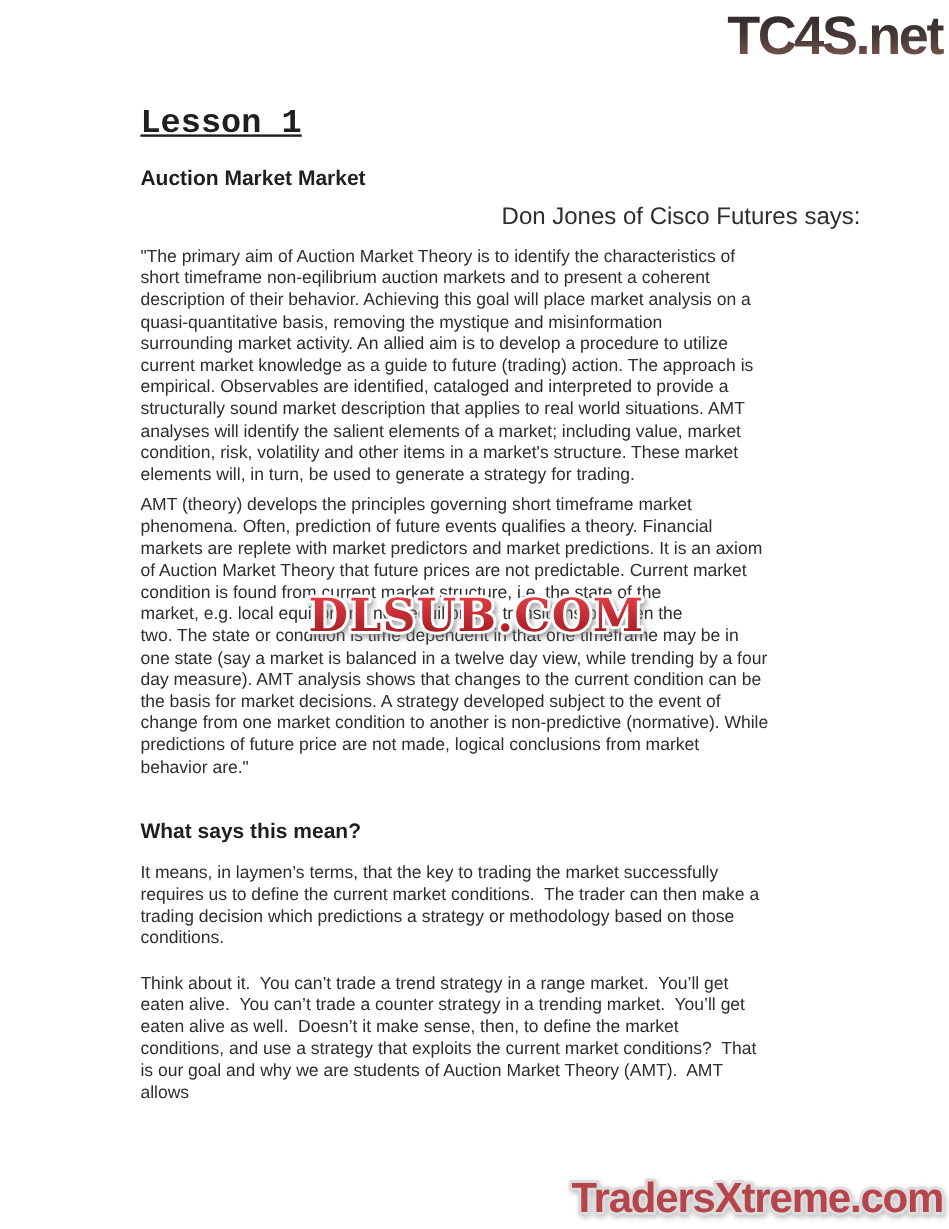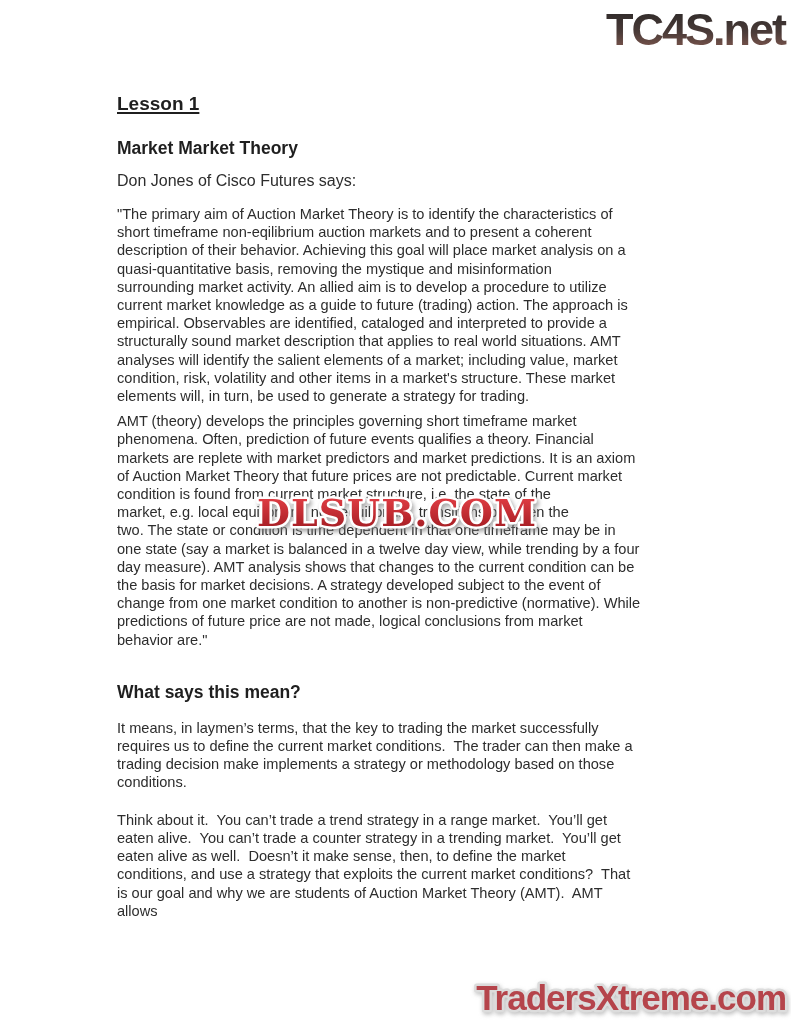--- a/index.html
+++ b/index.html
@@ -17,40 +17,42 @@
   }
   .content {
     position: absolute;
     left: 117px;
     top: 0;
     width: 600px;
     color: #2d2d2d;
   }
   .doc-title {
     margin: 92px 0 0 0;
-    font-size: 19px;
+    font-size: 28px;
     line-height: 24px;
     font-weight: bold;
     text-decoration: underline;
     text-decoration-thickness: 2px;
     text-underline-offset: 2px;
     color: #1f1f1f;
+    font-family: Liberation Mono, monospace;
   }
   .doc-h2 {
     margin: 22px 0 0 0;
     font-size: 17.5px;
     line-height: 21px;
     font-weight: bold;
     color: #1f1f1f;
   }
   .attribution {
     margin: 13px 0 0 0;
-    font-size: 16px;
+    font-size: 20px;
     line-height: 18px;
     white-space: pre-wrap;
+    text-align: right;
   }
   .para {
     font-size: 14.6px;
     line-height: 18.2px;
     white-space: pre-wrap;
     color: #2d2d2d;
   }
   .para-1 { margin: 15px 0 0 0; }
   .para-2 { margin: 7px 0 0 0; }
   .doc-h3 {
@@ -124,21 +126,21 @@
         <stop offset="0.55" stop-color="#4a3b38"></stop>
         <stop offset="1" stop-color="#8d5f55"></stop>
       </linearGradient>
     </defs>
     <text class="tc4s-text" x="232" y="44" text-anchor="end" fill="url(#g-tc4s)">TC4S.net</text>
   </svg>
 
   <div class="content">
     <h1 class="doc-title">Lesson 1</h1>
 
-    <h2 class="doc-h2">Market Market Theory</h2>
+    <h2 class="doc-h2">Auction Market Market</h2>
 
     <div class="attribution">Don Jones of Cisco Futures says:</div>
 
     <div class="para para-1">"The primary aim of Auction Market Theory is to identify the characteristics of
 short timeframe non-eqilibrium auction markets and to present a coherent
 description of their behavior. Achieving this goal will place market analysis on a
 quasi-quantitative basis, removing the mystique and misinformation
 surrounding market activity. An allied aim is to develop a procedure to utilize
 current market knowledge as a guide to future (trading) action. The approach is
 empirical. Observables are identified, cataloged and interpreted to provide a
@@ -158,21 +160,21 @@
 day measure). AMT analysis shows that changes to the current condition can be
 the basis for market decisions. A strategy developed subject to the event of
 change from one market condition to another is non-predictive (normative). While
 predictions of future price are not made, logical conclusions from market
 behavior are."</div>
 
     <h2 class="doc-h3">What says this mean?</h2>
 
     <div class="para para-3">It means, in laymen’s terms, that the key to trading the market successfully
 requires us to define the current market conditions.  The trader can then make a
-trading decision make implements a strategy or methodology based on those
+trading decision which predictions a strategy or methodology based on those
 conditions.</div>
 
     <div class="para para-4">Think about it.  You can’t trade a trend strategy in a range market.  You’ll get
 eaten alive.  You can’t trade a counter strategy in a trending market.  You’ll get
 eaten alive as well.  Doesn’t it make sense, then, to define the market
 conditions, and use a strategy that exploits the current market conditions?  That
 is our goal and why we are students of Auction Market Theory (AMT).  AMT
 allows</div>
   </div>
 

